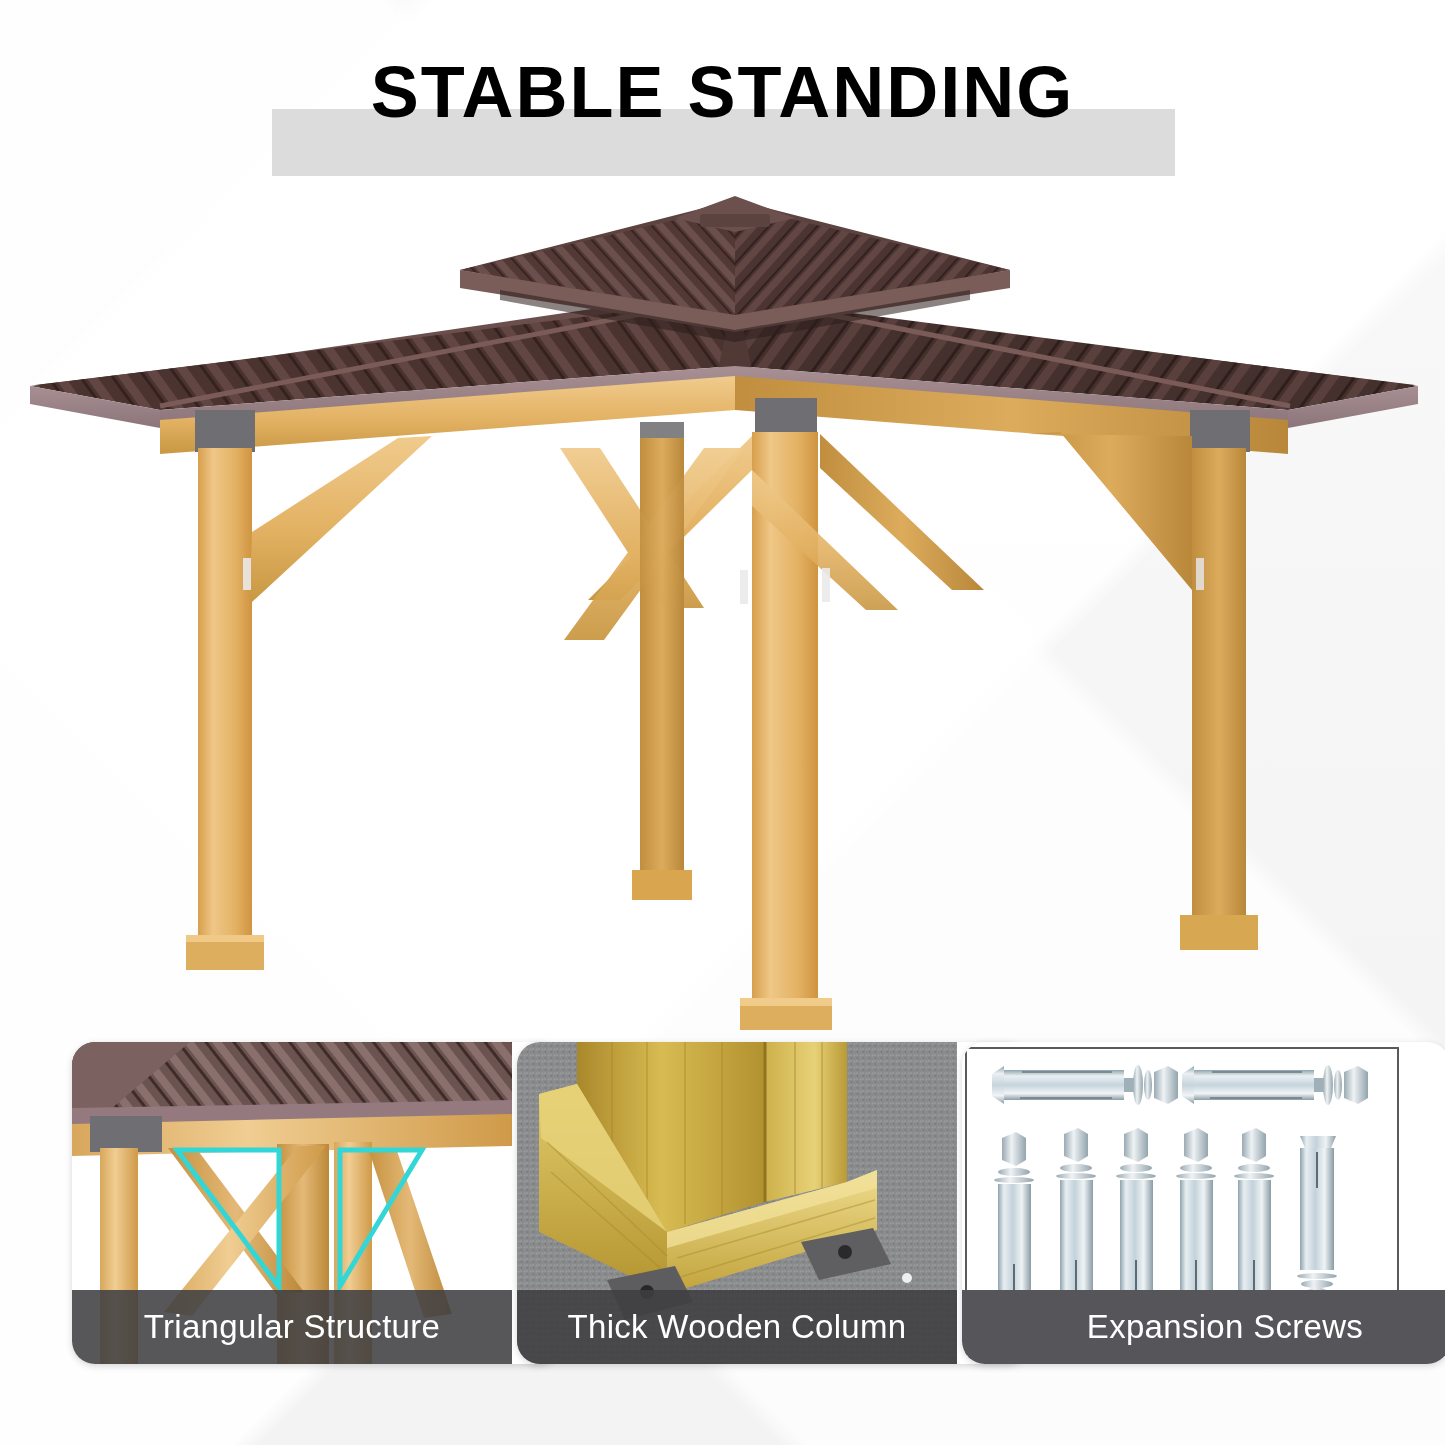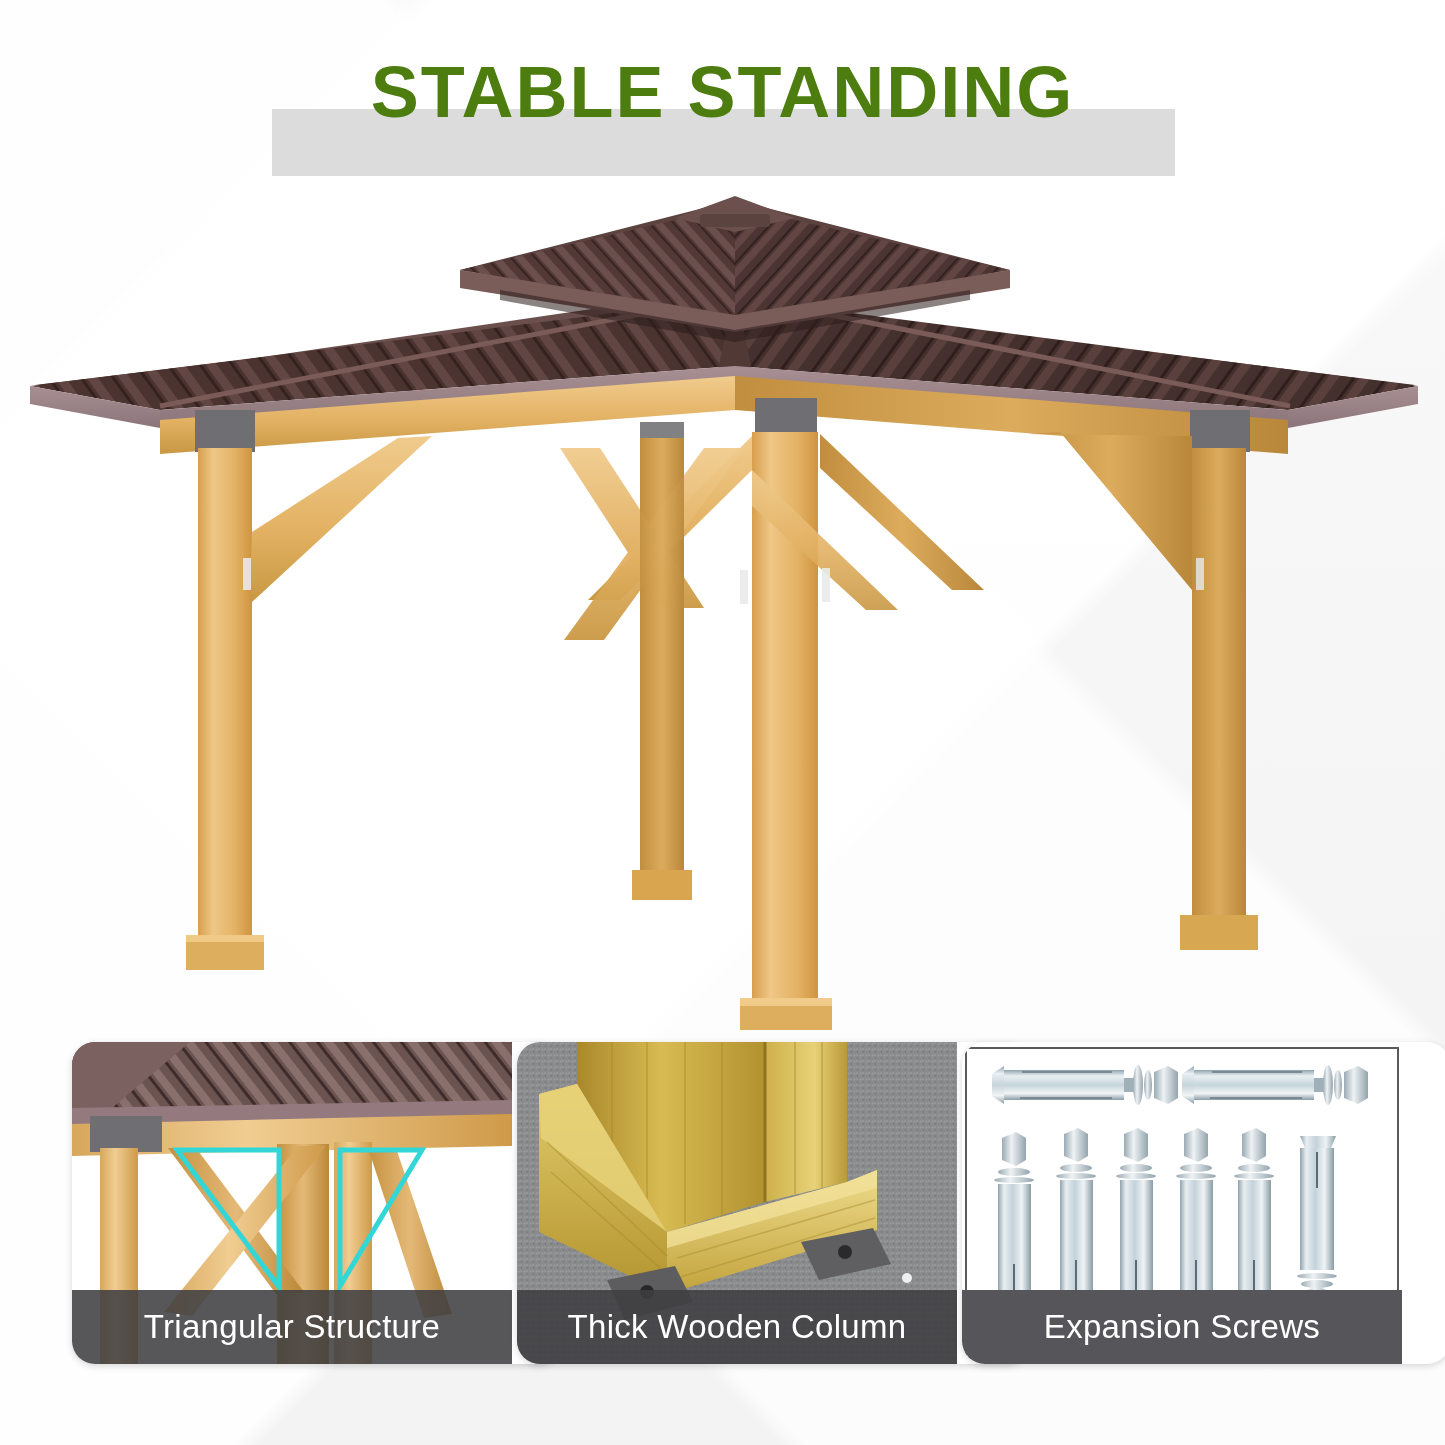--- a/index.html
+++ b/index.html
@@ -23,21 +23,21 @@
 
   
   #headline-band{
     position:absolute;left:272px;top:109px;width:903px;height:67px;
     background:#dcdcdc;
   }
   #headline-text{
     position:absolute;left:0;top:56px;width:1445px;
     text-align:center;
     font-size:72px;font-weight:bold;letter-spacing:2px;
-    color:#4d7c0f;
+    color:#000000;
     line-height:1;
     white-space:nowrap;
   }
 
   
   #hero{position:absolute;left:0;top:170px;width:1445px;height:860px;}
   #hero svg{display:block;width:1445px;height:860px;}
 
   
   #panels{
@@ -55,21 +55,21 @@
   .panel .art{position:absolute;inset:0;}
   .panel .art svg{display:block;width:440px;height:322px;}
   .panel-caption{
     position:absolute;left:0;bottom:0;width:440px;height:74px;
     background:rgba(62,62,66,.87);
     color:#fff;
     display:flex;align-items:center;justify-content:center;
     font-size:33px;letter-spacing:.3px;
     white-space:nowrap;
   }
-  #panel-3 .panel-caption{background:#55555a;}
+  #panel-3 .panel-caption{background:#55555a;padding-left:43px;}
 </style>
 </head>
 <body>
 
 <div id="bg-sheen"></div>
 
 <div id="headline-band"></div>
 <div id="headline-text">STABLE STANDING</div>
 
 <div id="hero">

